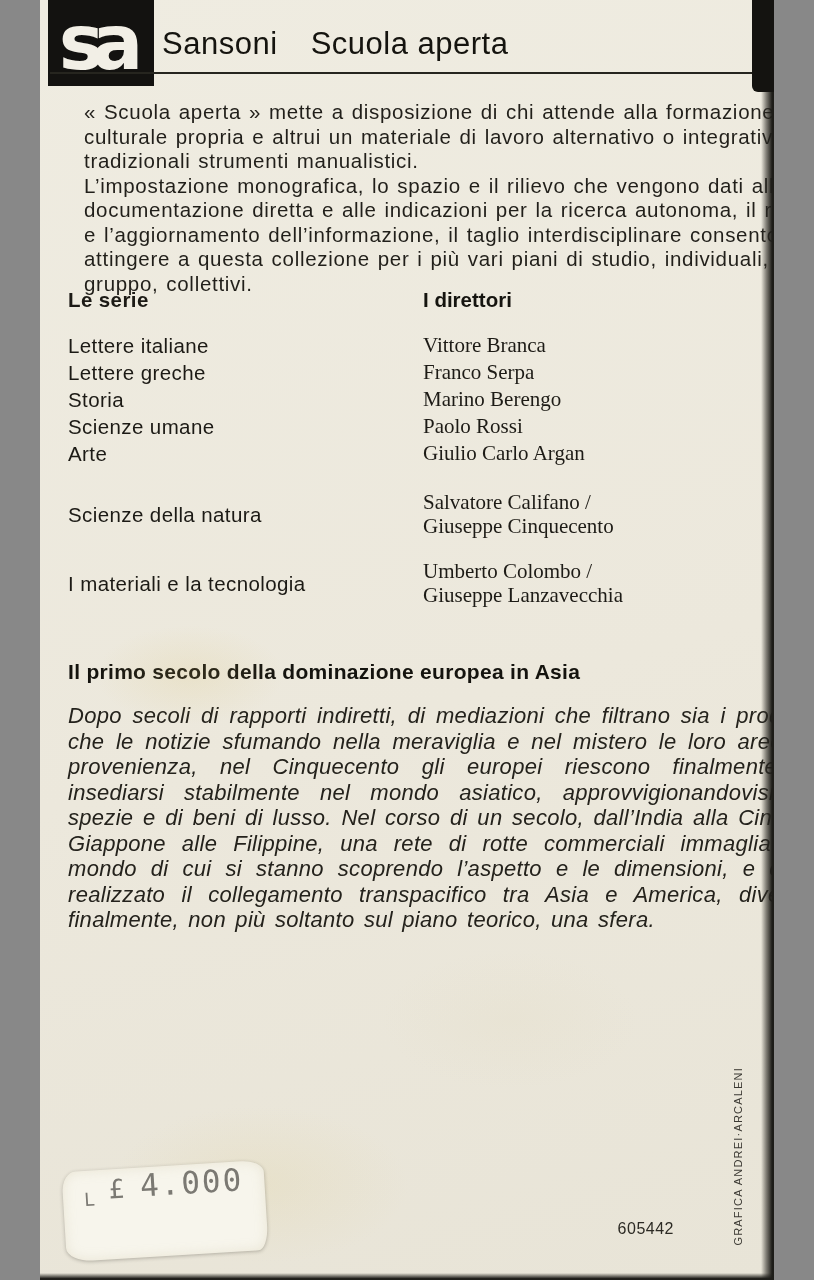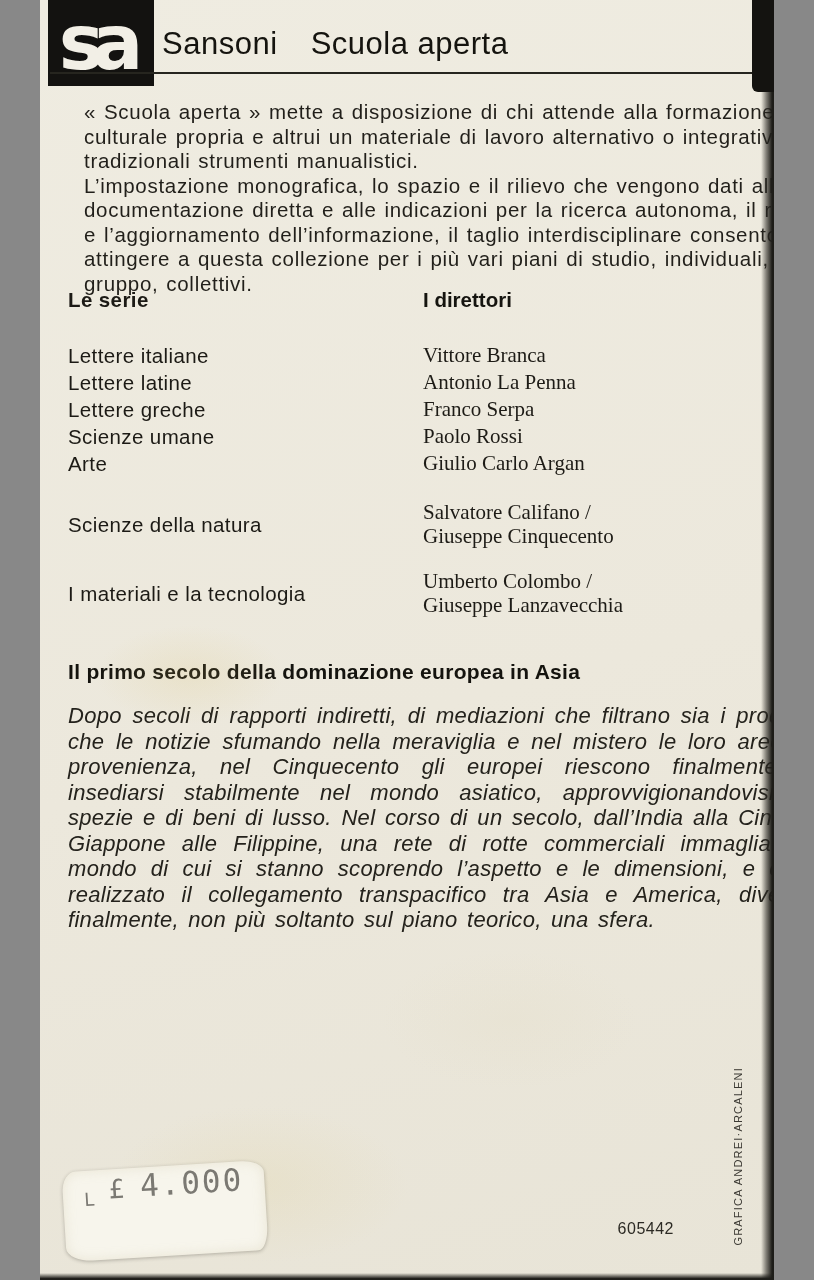--- a/index.html
+++ b/index.html
@@ -32,21 +32,21 @@
   
   .intro{
     position:absolute;left:28px;top:84px;width:748px;margin:16px;
     font-size:20.5px;line-height:24.5px;color:#211f1a;
     letter-spacing:0.7px;word-spacing:1.5px;
     white-space:pre-line;text-align:left;
   }
   
   .series{position:absolute;left:28px;top:288px;width:742px;}
   .srow{display:flex;align-items:flex-start;min-height:27px;}
-  .srow.head{margin-bottom:29px;}
+  .srow.head{margin-bottom:19px;}
   .scol.left{width:355px;flex:0 0 355px;font-size:20.5px;letter-spacing:0.4px;color:#1c1a15;}
   .scol.right{flex:1;}
   .bold{font-weight:bold;font-size:20.5px;color:#15140f;}
   .dir{
     font-family:"Liberation Serif",serif;
     font-size:21px;line-height:23.5px;color:#1d1b16;white-space:pre-line;
   }
   .srow.tall{margin-top:22px;align-items:center;}
   
   .book-title{
@@ -130,26 +130,26 @@
   <div class="series">
     <div class="srow head">
       <div class="scol left bold">Le serie</div>
       <div class="scol right bold">I direttori</div>
     </div>
     <div class="srow">
       <div class="scol left">Lettere italiane</div>
       <div class="scol right dir">Vittore Branca</div>
     </div>
     <div class="srow">
-      <div class="scol left">Lettere latine</div>
-      <div class="scol right dir">Antonio La Penna</div>
+      <div class="scol left">Lettere greche</div>
+      <div class="scol right dir">Franco Serpa</div>
     </div>
     <div class="srow">
-      <div class="scol left">Lettere greche</div>
-      <div class="scol right dir">Franco Serpa</div>
+      <div class="scol left">Storia</div>
+      <div class="scol right dir">Marino Berengo</div>
     </div>
     <div class="srow">
       <div class="scol left">Scienze umane</div>
       <div class="scol right dir">Paolo Rossi</div>
     </div>
     <div class="srow">
       <div class="scol left">Arte</div>
       <div class="scol right dir">Giulio Carlo Argan</div>
     </div>
     <div class="srow tall">

